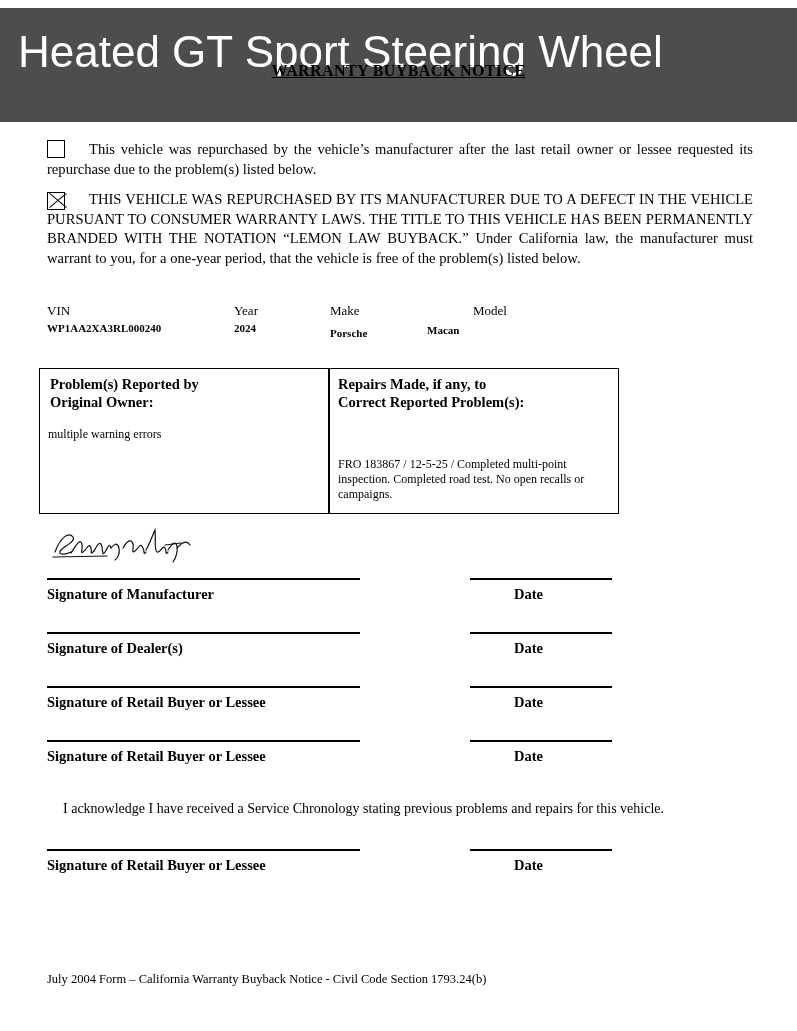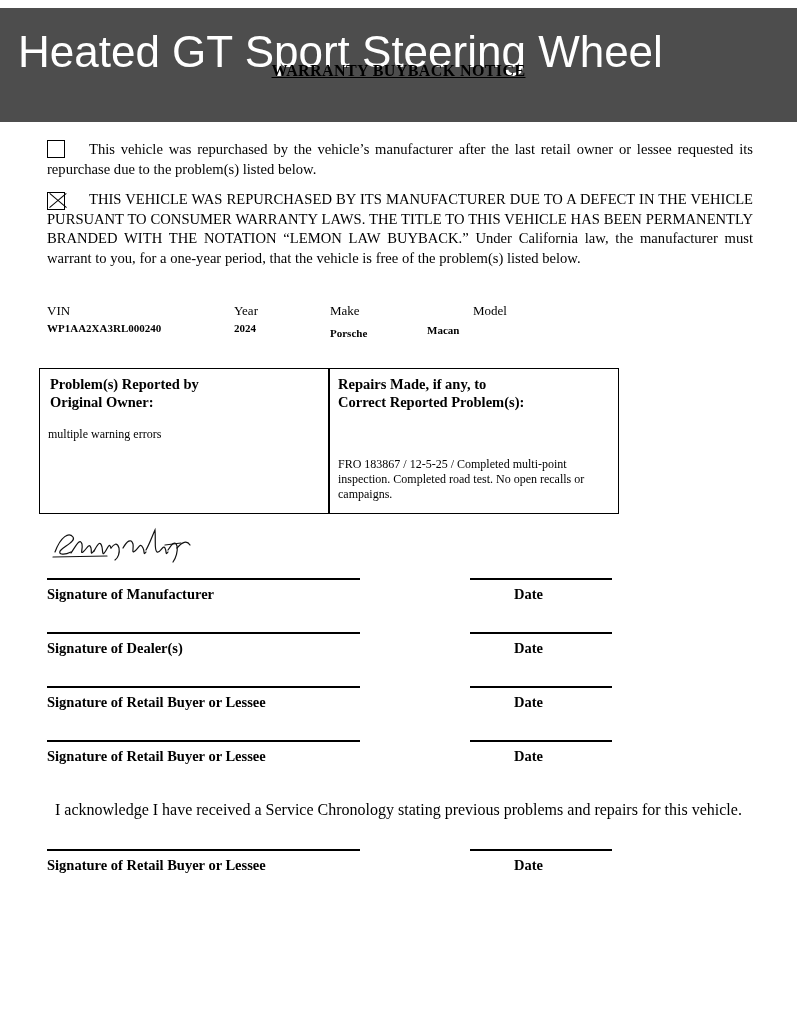--- a/index.html
+++ b/index.html
@@ -181,24 +181,24 @@
     font-weight: bold;
     font-size: 14.5px;
   }
   .sig-l { left: 47px; width: 313px; }
   .sig-r { left: 470px; width: 142px; }
   .lbl-l { left: 47px; }
   .lbl-r { left: 470px; margin-left: 44px; }
 
   .ack {
     position: absolute;
-    left: 55px;
+    left: 63px;
     top: 801px;
     width: 700px;
-    font-size: 16px;
+    font-size: 14px;
   }
 
   .footer {
     position: absolute;
     left: 47px;
     top: 972px;
     font-size: 12.5px;
   }
 </style>
 </head>
@@ -275,17 +275,18 @@
   <div class="siglabel lbl-l" style="top:748px;">Signature of Retail Buyer or Lessee</div>
   <div class="siglabel lbl-r" style="top:748px;">Date</div>
 
   <div class="ack">I acknowledge I have received a Service Chronology stating previous problems and repairs for this vehicle.</div>
 
   <div class="sigline sig-l" style="top:849px;"></div>
   <div class="sigline sig-r" style="top:849px;"></div>
   <div class="siglabel lbl-l" style="top:857px;">Signature of Retail Buyer or Lessee</div>
   <div class="siglabel lbl-r" style="top:857px;">Date</div>
 
+  <div class="footer">July 2004 Form – California Warranty Buyback Notice - Civil Code Section 1793.24(b)</div>
 </div>
 
 <div class="banner">
   <div class="banner-text">Heated GT Sport Steering  Wheel</div>
 </div>
 
 </body></html>

